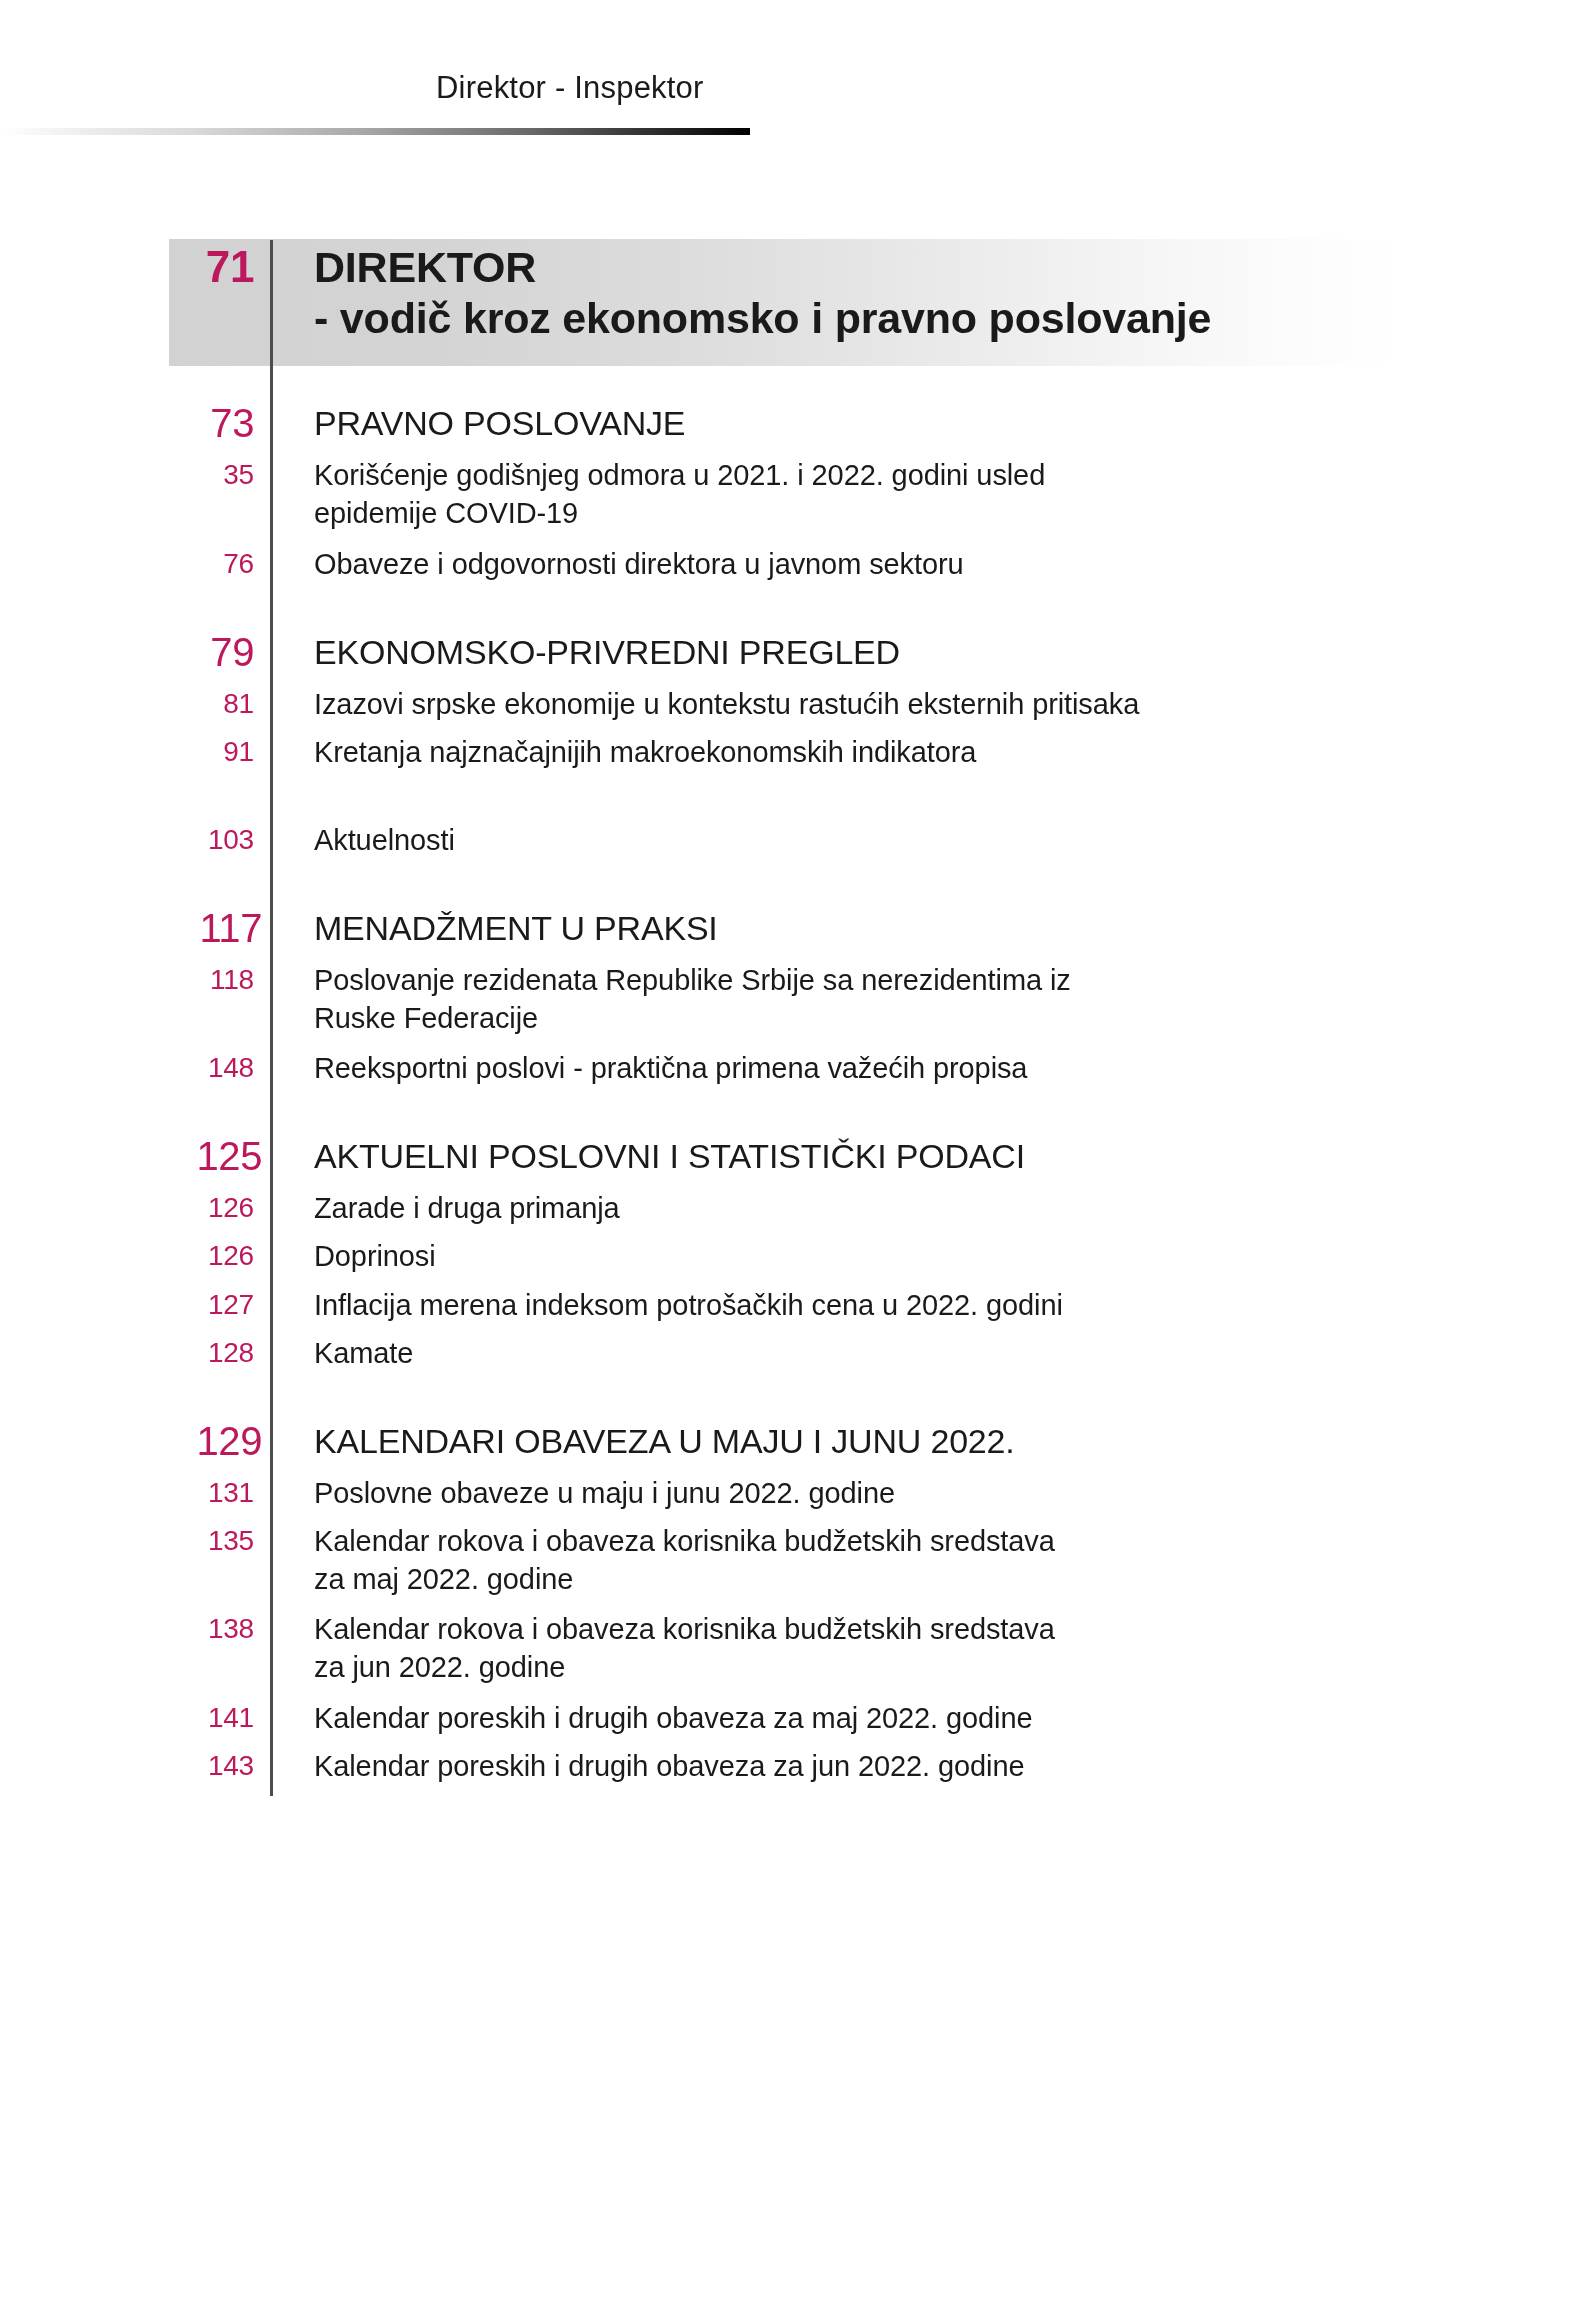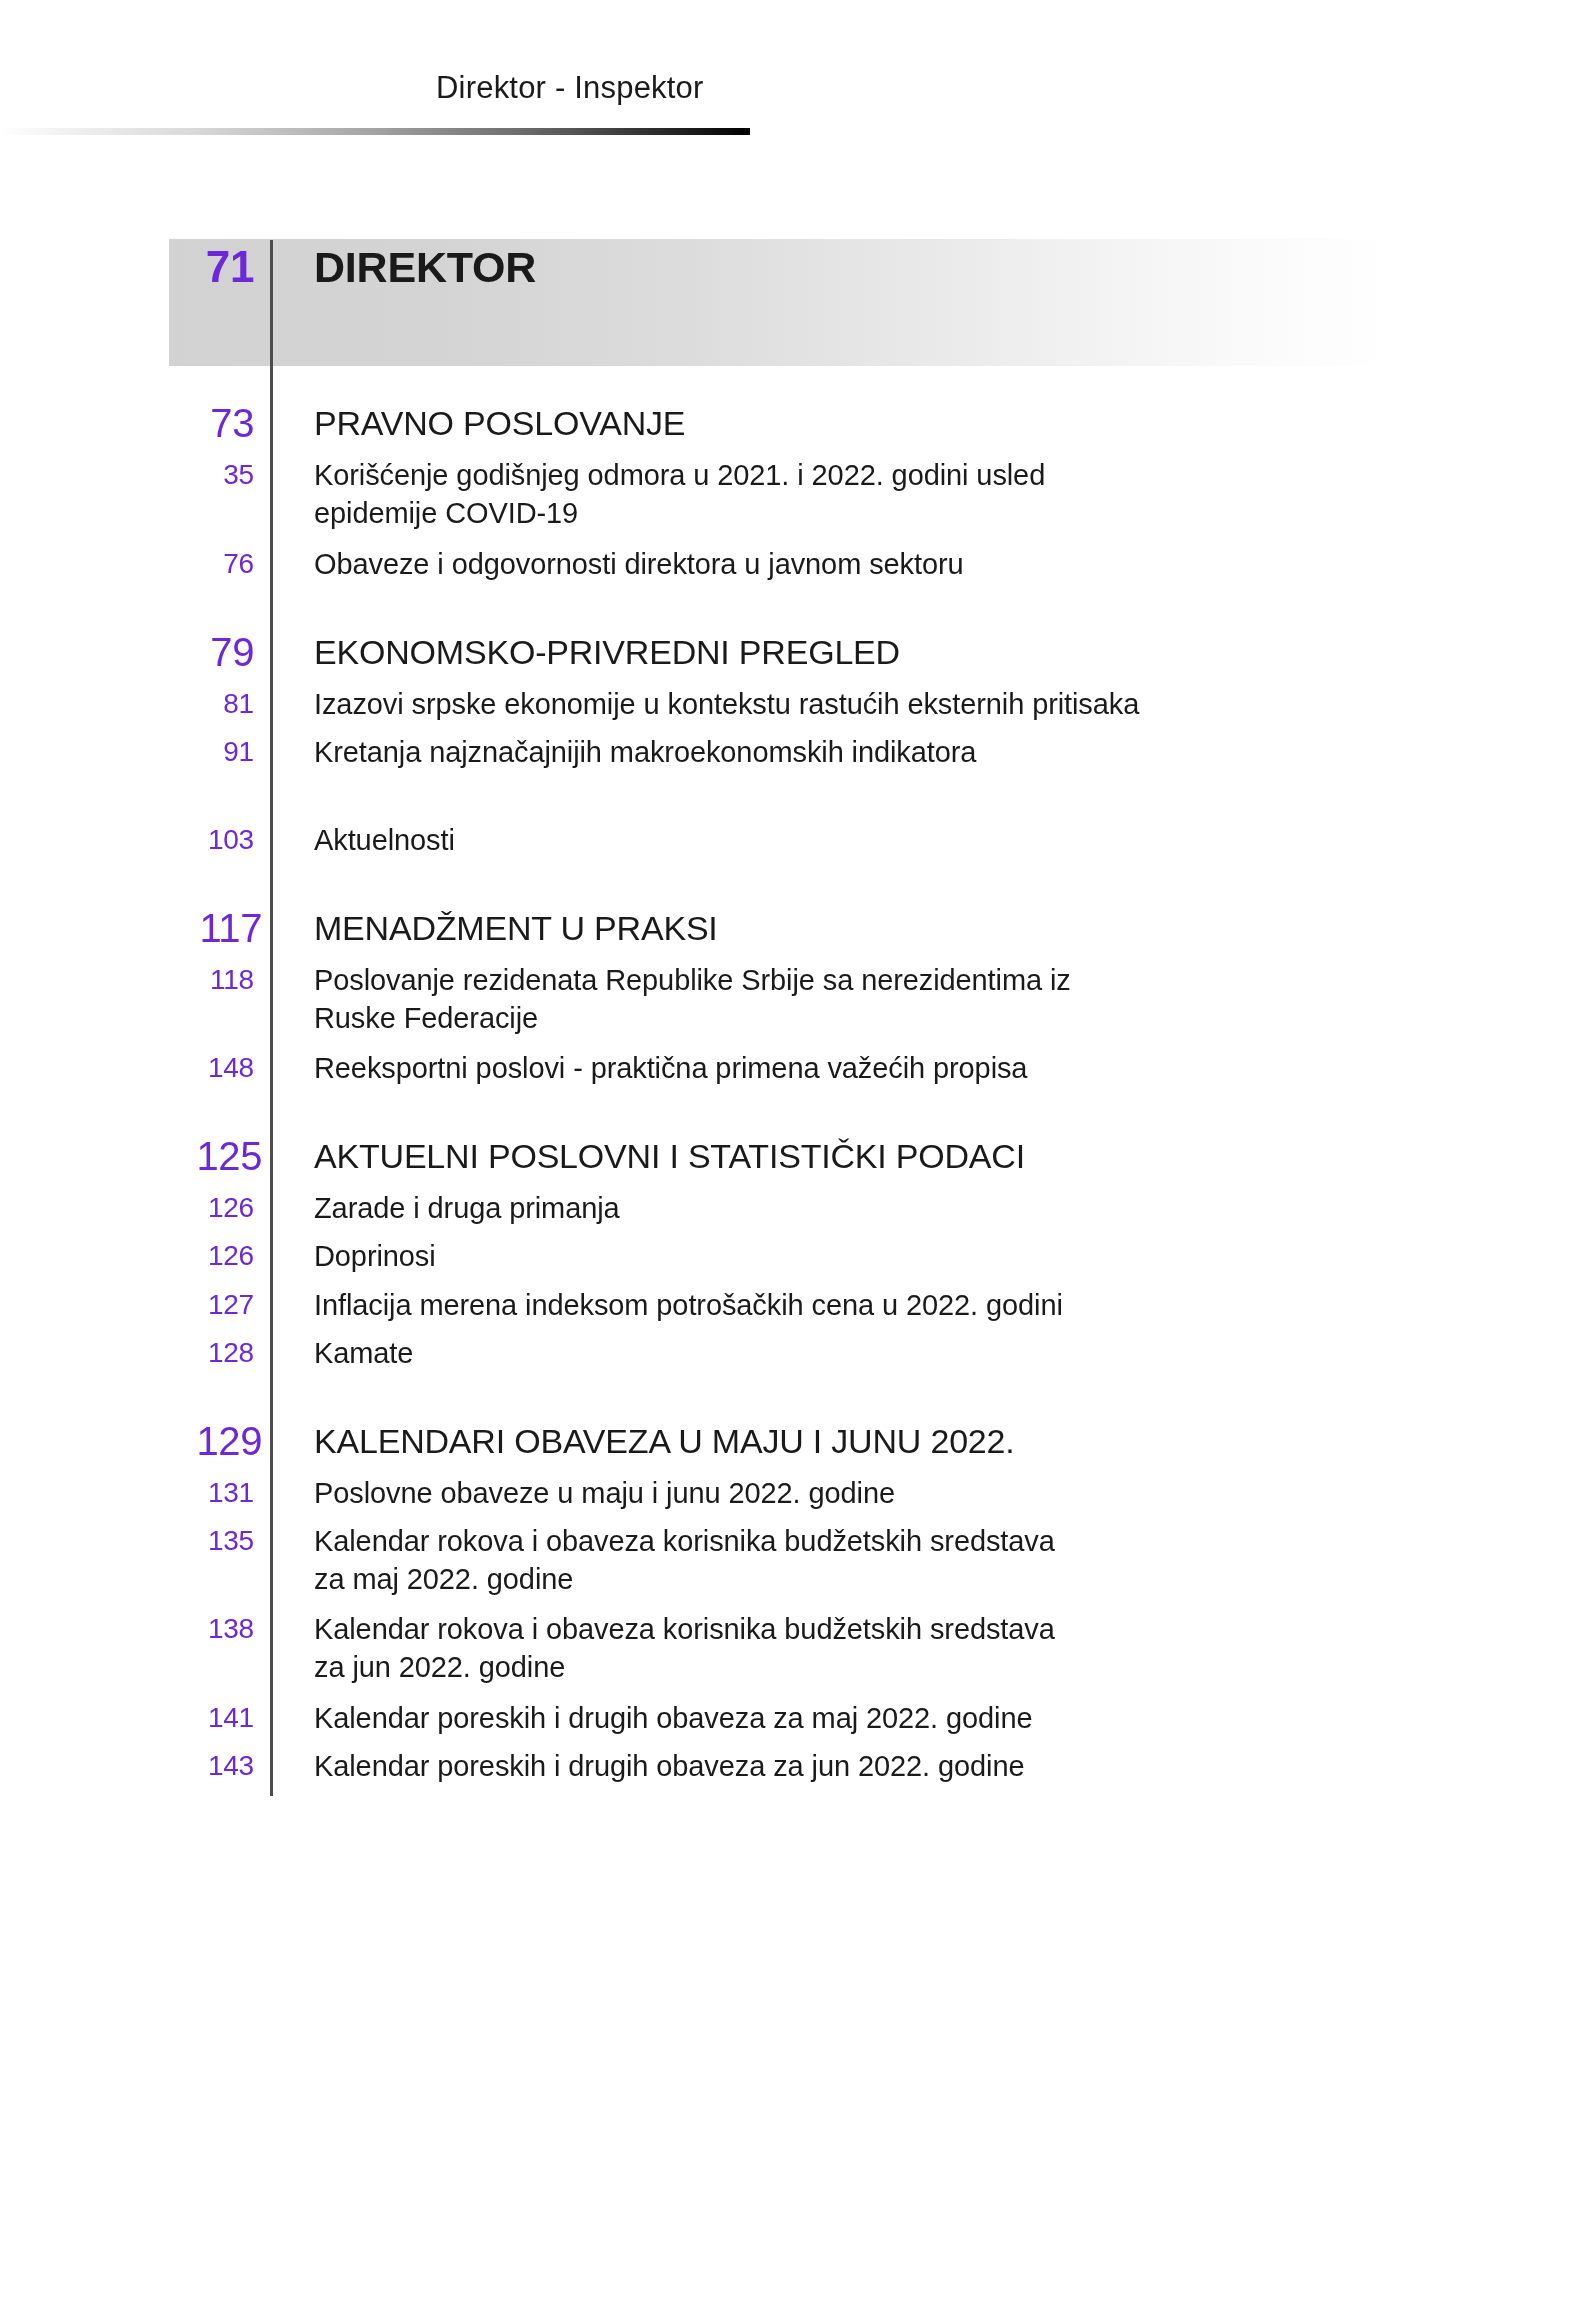--- a/index.html
+++ b/index.html
@@ -86,21 +86,21 @@
     position: absolute;
     left: 0;
     width: 1594px;
     display: block;
   }
   .row .num {
     position: absolute;
     left: 139px;
     width: 115px;
     text-align: right;
-    color: #6d28d9;
+    color: #be185d;
     white-space: nowrap;
   }
   .row .txt {
     position: absolute;
     left: 314px;
     width: 1210px;
     color: #1a1a1a;
   }
 
   
@@ -158,21 +158,21 @@
   <div class="header-title">Direktor - Inspektor</div>
   <div class="header-rule"></div>
 </div>
 
 <div class="toc">
   <div class="chapter-banner"></div>
   <div class="divider-rule"></div>
   <div class="rows" id="toc-rows">
       <div class="row chapter" style="top: 242px;">
         <span class="num">71</span>
-        <span class="txt"><span class="line1">DIREKTOR</span></span>
+        <span class="txt"><span class="line1">DIREKTOR</span><span class="line2">- vodič kroz ekonomsko i pravno poslovanje</span></span>
       </div>
       <div class="row section" style="top: 402px;">
         <span class="num">73</span>
         <span class="txt">PRAVNO POSLOVANJE</span>
       </div>
       <div class="row entry" style="top: 456px;">
         <span class="num">35</span>
         <span class="txt"><span class="line1">Korišćenje godišnjeg odmora u 2021. i 2022. godini usled</span><span class="line2">epidemije COVID-19</span></span>
       </div>
       <div class="row entry" style="top: 545px;">

